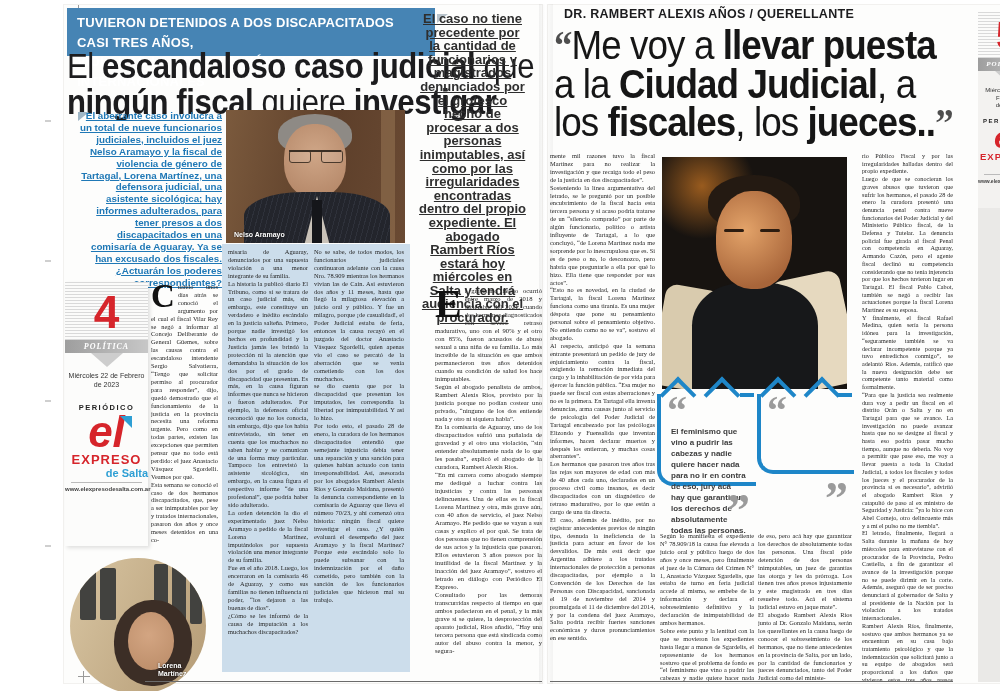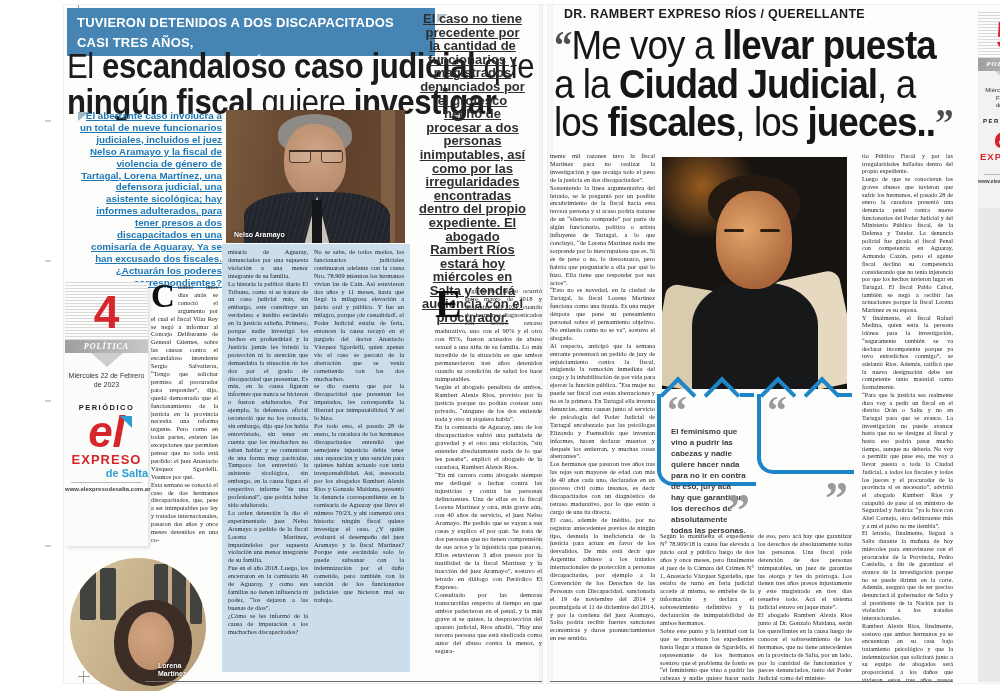--- a/index.html
+++ b/index.html
@@ -220,21 +220,21 @@
     <div class="binder" style="left:10px;top:12px;width:16px;height:50px;"></div>
     <div class="binder" style="left:30px;top:10px;width:16px;height:52px;"></div>
     <div class="hair"></div>
     <div class="face"></div>
     <span class="ph-caption pre" style="left:88px;top:104px;">Lorena
 Martínez</span>
   </div>
 
   <div class="footrule" style="left:100px;top:681px;width:397px;"></div>
 
-  <div class="rkicker">DR. RAMBERT EXPRESO RÍOS / QUERELLANTE</div>
+  <div class="rkicker">DR. RAMBERT ALEXIS AÑOS / QUERELLANTE</div>
 
   <div class="bigquote">
     <div><span class="qm">“</span><span>Me voy a </span><span class="b">llevar puesta</span></div>
     <div><span>a la </span><span class="b">Ciudad Judicial</span><span>, a</span></div>
     <div><span>los </span><span class="b">fiscales</span><span>, los </span><span class="b">jueces</span><span class="b">..</span><span class="qm">”</span></div>
   </div>
 
   <div class="col" style="left:505px;top:152px;width:105px;height:530px;">
     <span class="pre">mente mil razones tuvo la fiscal Martínez para no realizar la investigación y que recaiga todo el peso de la justicia en dos discapacitados”.
 Sosteniendo la línea argumentativa del letrado, se le preguntó por un posible encubrimiento de la fiscal hacia esta tercera persona y si acaso podría tratarse de un “silencio comprado” por parte de algún funcionario, político o artista influyente de Tartagal, a lo que concluyó, “de Lorena Martínez nada me sorprende por lo inescrupulosa que es. Si es de peso o no, lo desconozco, pero habría que preguntarle a ella por qué lo hizo. Ella tiene que responder por sus actos”.

